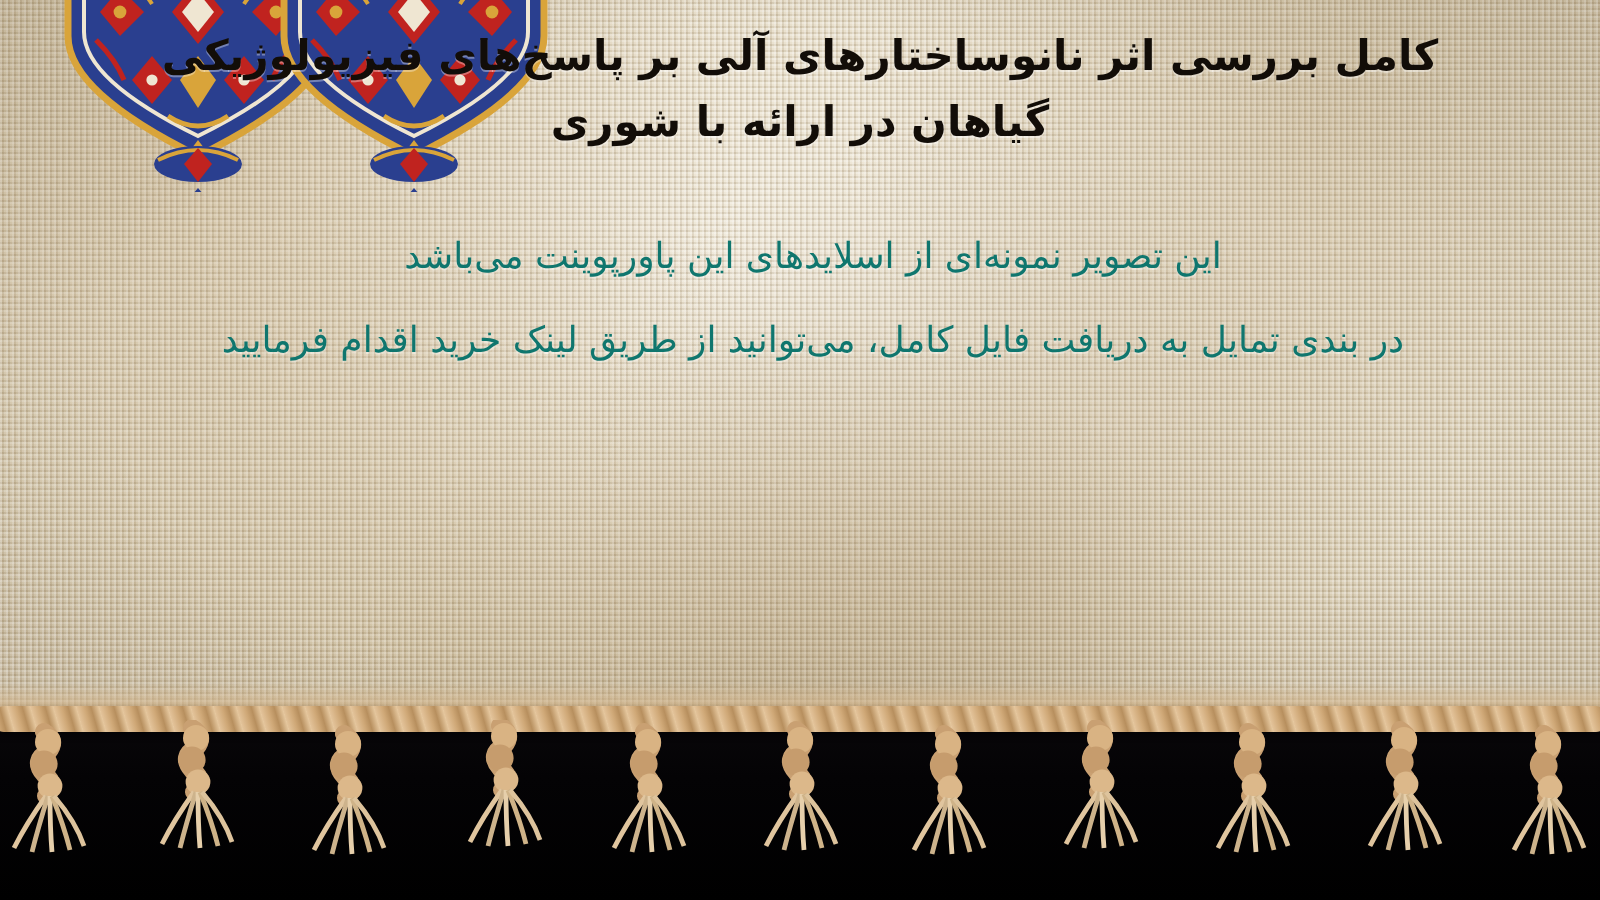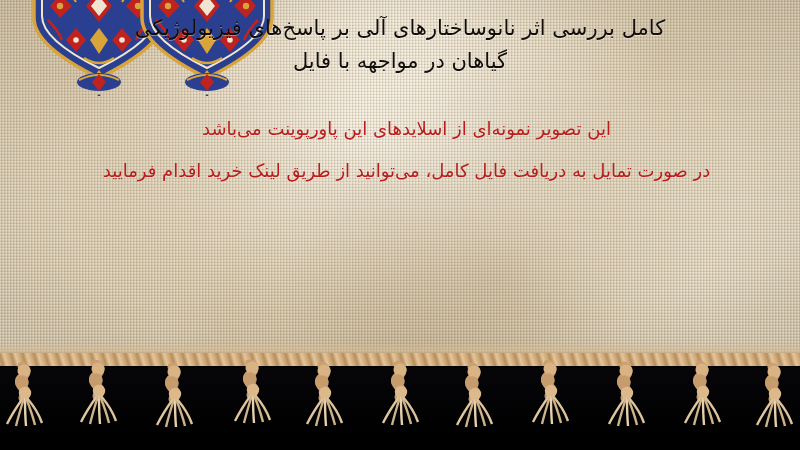--- a/index.html
+++ b/index.html
@@ -106,32 +106,32 @@
     inset: 0;
     text-align: center;
   }
   .title {
     position: absolute;
     top: 12px;
     left: 0;
     right: 0;
     color: #120d08;
     font-size: 21px;
-    font-weight: normal;
+    font-weight: bold;
     line-height: 33px;
     letter-spacing: 0px;
     text-shadow: 0 1px 0 rgba(255,255,255,0.35);
   }
   .title .tline { display: block; }
   .body {
     position: absolute;
     top: 108px;
     left: 13px;
     right: 0;
-    color: #b91c1c;
+    color: #0f766e;
     font-size: 18px;
     line-height: 42px;
     text-shadow: 0 1px 0 rgba(255,255,255,0.30);
   }
   .body .bline { display: block; }
 </style>
 </head>
 <body>
 
 <div id="slide">
@@ -180,25 +180,25 @@
   </svg>
 
   <svg class="motif right" width="150" height="130" viewBox="0 0 150 130" aria-hidden="true">
     <use href="#medallion" x="0" y="0"></use>
     <use href="#pendant" x="49" y="108"></use>
   </svg>
 
   <div class="text-layer">
     <div class="title">
       <span class="tline">کامل بررسی اثر نانوساختارهای آلی بر پاسخ‌های فیزیولوژیکی</span>
-      <span class="tline">گیاهان در مواجهه با فایل</span>
+      <span class="tline">گیاهان در ارائه با شوری</span>
     </div>
     <div class="body">
       <span class="bline">این تصویر نمونه‌ای از اسلایدهای این پاورپوینت می‌باشد</span>
-      <span class="bline">در صورت تمایل به دریافت فایل کامل، می‌توانید از طریق لینک خرید اقدام فرمایید</span>
+      <span class="bline">در بندی تمایل به دریافت فایل کامل، می‌توانید از طریق لینک خرید اقدام فرمایید</span>
     </div>
   </div>
 
   <div class="fringe-edge"></div>
   <div class="fringe-band"></div>
   <div class="fringe-rope"></div>
   <svg class="tassels" width="800" height="90" viewBox="0 0 800 90" aria-hidden="true">
     <defs>
       <g id="tassel">
         <path d="M0 0 q7 4 2 10 q-8 4 -2 11 q7 5 1 11" stroke="#c9a072" stroke-width="9" fill="none" stroke-linecap="round"></path>

